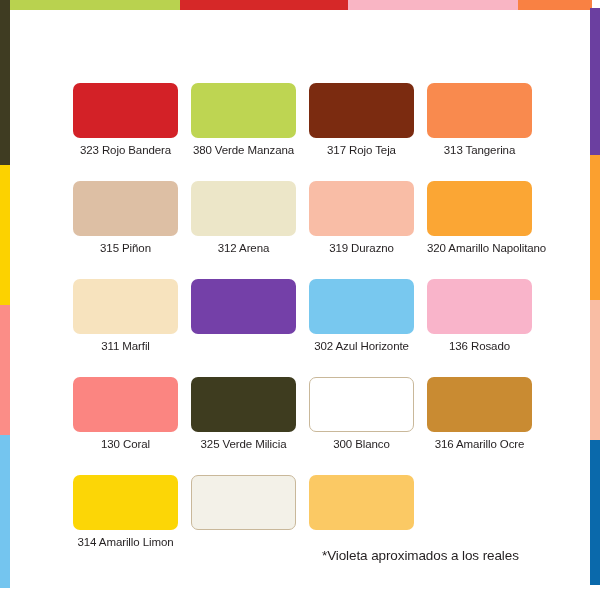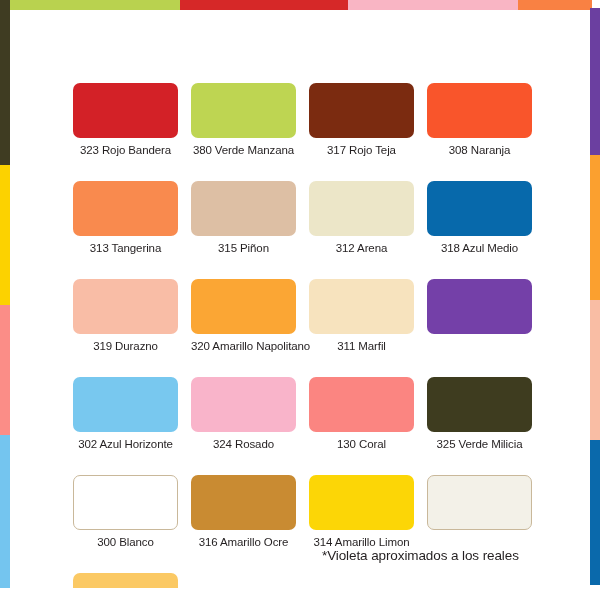--- a/index.html
+++ b/index.html
@@ -109,38 +109,30 @@
       </div>
       <div class="cell">
         <div class="chip" style="background: rgb(190, 213, 82);"></div>
         <div class="cell-label">380 Verde Manzana</div>
       </div>
       <div class="cell">
         <div class="chip" style="background: rgb(123, 43, 16);"></div>
         <div class="cell-label">317 Rojo Teja</div>
       </div>
       <div class="cell">
-        <div class="chip" style="background: rgb(249, 85, 43);"></div>
-        <div class="cell-label">308 Naranja</div>
-      </div>
-      <div class="cell">
         <div class="chip" style="background: rgb(249, 138, 78);"></div>
         <div class="cell-label">313 Tangerina</div>
       </div>
       <div class="cell">
         <div class="chip" style="background: rgb(221, 191, 164);"></div>
         <div class="cell-label">315 Piñon</div>
       </div>
       <div class="cell">
         <div class="chip" style="background: rgb(236, 230, 200);"></div>
         <div class="cell-label">312 Arena</div>
-      </div>
-      <div class="cell">
-        <div class="chip" style="background: rgb(7, 105, 171);"></div>
-        <div class="cell-label">318 Azul Medio</div>
       </div>
       <div class="cell">
         <div class="chip" style="background: rgb(249, 189, 166);"></div>
         <div class="cell-label">319 Durazno</div>
       </div>
       <div class="cell">
         <div class="chip" style="background: rgb(251, 166, 52);"></div>
         <div class="cell-label">320 Amarillo Napolitano</div>
       </div>
       <div class="cell">
@@ -149,21 +141,21 @@
       </div>
       <div class="cell">
         <div class="chip" style="background: rgb(116, 64, 168);"></div>
       </div>
       <div class="cell">
         <div class="chip" style="background: rgb(120, 200, 239);"></div>
         <div class="cell-label">302 Azul Horizonte</div>
       </div>
       <div class="cell">
         <div class="chip" style="background: rgb(249, 180, 202);"></div>
-        <div class="cell-label">324 Rosado</div>
+        <div class="cell-label">136 Rosado</div>
       </div>
       <div class="cell">
         <div class="chip" style="background: rgb(251, 133, 129);"></div>
         <div class="cell-label">130 Coral</div>
       </div>
       <div class="cell">
         <div class="chip" style="background: rgb(62, 60, 31);"></div>
         <div class="cell-label">325 Verde Milicia</div>
       </div>
       <div class="cell">

